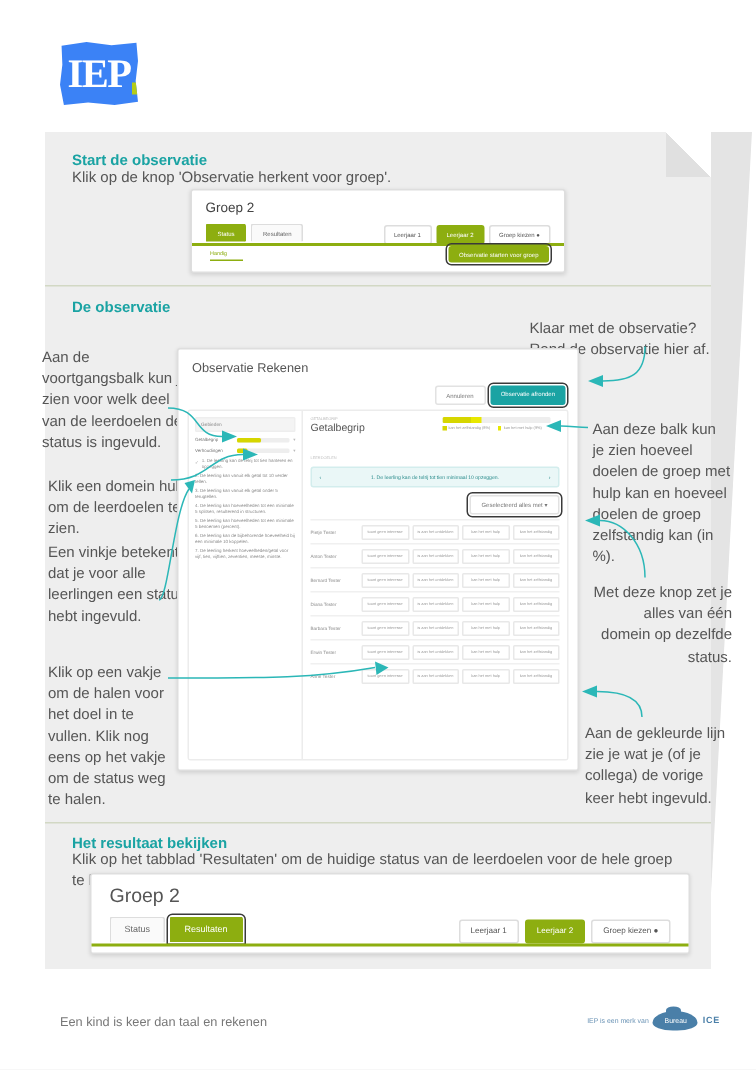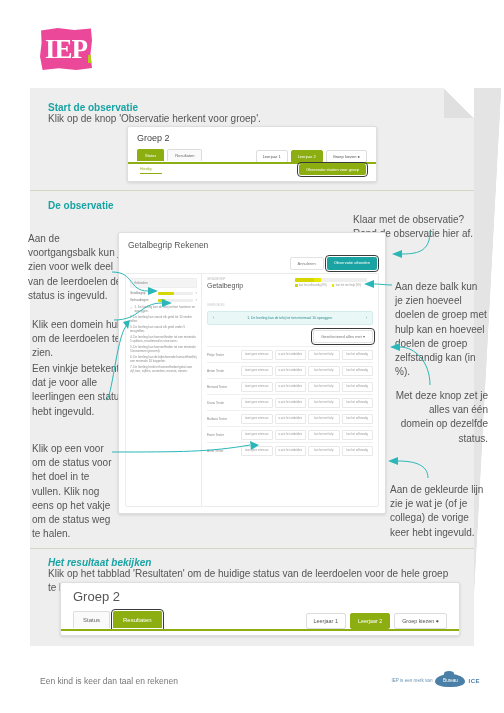--- a/index.html
+++ b/index.html
@@ -8,21 +8,21 @@
     width:504px; height:713px; position:relative;
     background:#ffffff;
     font-family:"Liberation Sans", sans-serif;
     overflow:hidden;
   }
 
   
   .header { position:absolute; left:0; top:22px; height:60px; width:100%; }
   .logo {
     position:absolute; left:40px; top:6px; width:52px; height:42px;
-    background:#ec4899;
+    background:#3b82f6;
     font-family:"Liberation Serif", serif;
     font-weight:bold; font-size:27px; color:#ffffff;
     display:flex; align-items:center; justify-content:center;
     letter-spacing:-1px;
     clip-path: polygon(2% 6%, 34% 0%, 66% 5%, 98% 1%, 100% 30%, 97% 62%, 100% 95%, 70% 100%, 36% 96%, 5% 100%, 0% 68%, 3% 36%);
   }
   .logo .tick { position:absolute; right:-4px; bottom:7px; width:8px; height:8px; background:#b5cc18; }
   .page-title {
     position:absolute; left:108px; top:12px;
     font-size:18px; color:#1aa3a3; letter-spacing:.2px;
@@ -167,29 +167,29 @@
   <div class="btn-green hl" style="position:absolute; right:10px; bottom:6px;">Observatie starten voor groep</div>
 </div>
 
 <div class="divider" style="left:30px; top:190px; width:444px;"></div>
 
 <div class="anno teal-head" style="left:48px; top:199px;">De observatie</div>
 
 <div class="anno" style="left:28px; top:232px; width:98px;">Aan de voortgangsbalk kun je zien voor welk deel van de leerdoelen de status is ingevuld.</div>
 <div class="anno" style="left:32px; top:318px; width:96px;">Klik een domein hulp om de leerdoelen te zien.</div>
 <div class="anno" style="left:32px; top:362px; width:98px;">Een vinkje betekent dat je voor alle leerlingen een status hebt ingevuld.</div>
-<div class="anno" style="left:32px; top:442px; width:80px;">Klik op een voor om de status voor het doel in te vullen. Klik nog eens op het vakje om de status weg te halen.</div>
+<div class="anno" style="left:32px; top:442px; width:80px;">Klik op een vakje om de halen voor het doel in te vullen. Klik nog eens op het vakje om de status weg te halen.</div>
 
 <div class="anno" style="left:353px; top:213px; width:124px;">Klaar met de observatie? Rond de observatie hier af.</div>
 <div class="anno" style="left:395px; top:280px; width:92px;">Aan deze balk kun je zien hoeveel doelen de groep met hulp kan en hoeveel doelen de groep zelfstandig kan (in %).</div>
 <div class="anno" style="left:394px; top:389px; width:94px;text-align:right;">Met deze knop zet je alles van één domein op dezelfde status.</div>
 <div class="anno" style="left:390px; top:483px; width:96px;">Aan de gekleurde lijn zie je wat je (of je collega) de vorige keer hebt ingevuld.</div>
 
 <div class="win obs-win">
-  <div class="obs-head">Getalbegrip Rekenen</div>
+  <div class="obs-head">Observatie Rekenen</div>
 
   <div style="position:absolute; right:8px; top:24px; display:flex; gap:3px;">
     <div class="btn-plain">Annuleren</div>
     <div class="btn-teal hl">Observatie afronden</div>
   </div>
 
   <div class="obs-body">
 
     <div class="obs-side">
       <div class="side-chip">Gebieden</div>
@@ -335,21 +335,21 @@
             <div class="opt">kan het zelfstandig</div>
           </div>
         </div>
       </div>
     </div>
   </div>
 </div>
 
 <div class="divider" style="left:30px; top:548px; width:444px;"></div>
 
-<div class="anno teal-head" style="left:48px; top:556px;font-style:italic;">Het resultaat bekijken</div>
+<div class="anno teal-head" style="left:48px; top:556px;">Het resultaat bekijken</div>
 <div class="anno" style="left:48px; top:567px; width:410px;">Klik op het tabblad 'Resultaten' om de huidige status van de leerdoelen voor de hele groep te bekijken.</div>
 
 <div class="win" style="left:60px; top:582px; width:400px; height:54px;">
   <div style="position:absolute; left:12px; top:6px; font-size:13px; color:#555;">Groep 2</div>
   <div class="tabrow" style="position:absolute; left:12px; top:28px;">
     <div class="tab" style="font-size:6px; padding:5px 9px;">Status</div>
     <div class="tab active hl" style="font-size:6px; padding:5px 9px;">Resultaten</div>
   </div>
   <div style="position:absolute; right:12px; top:30px; display:flex; gap:4px;">
     <div class="pill" style="font-size:5.4px; padding:4px 7px;">Leerjaar 1</div>

